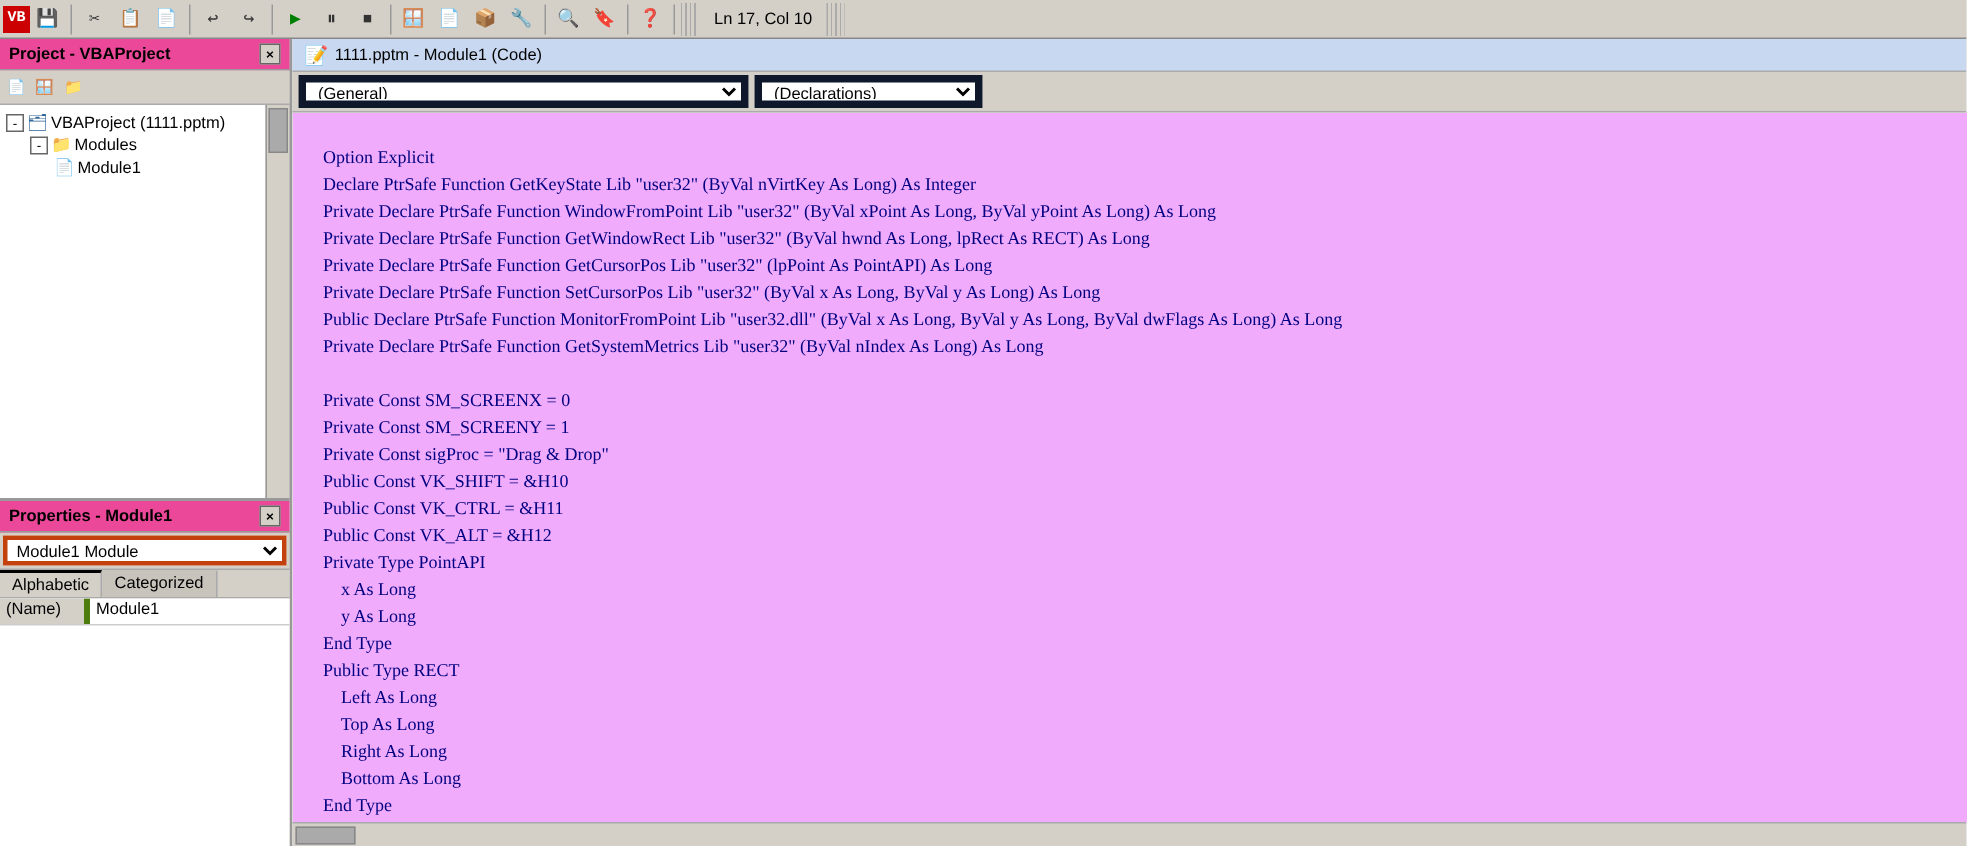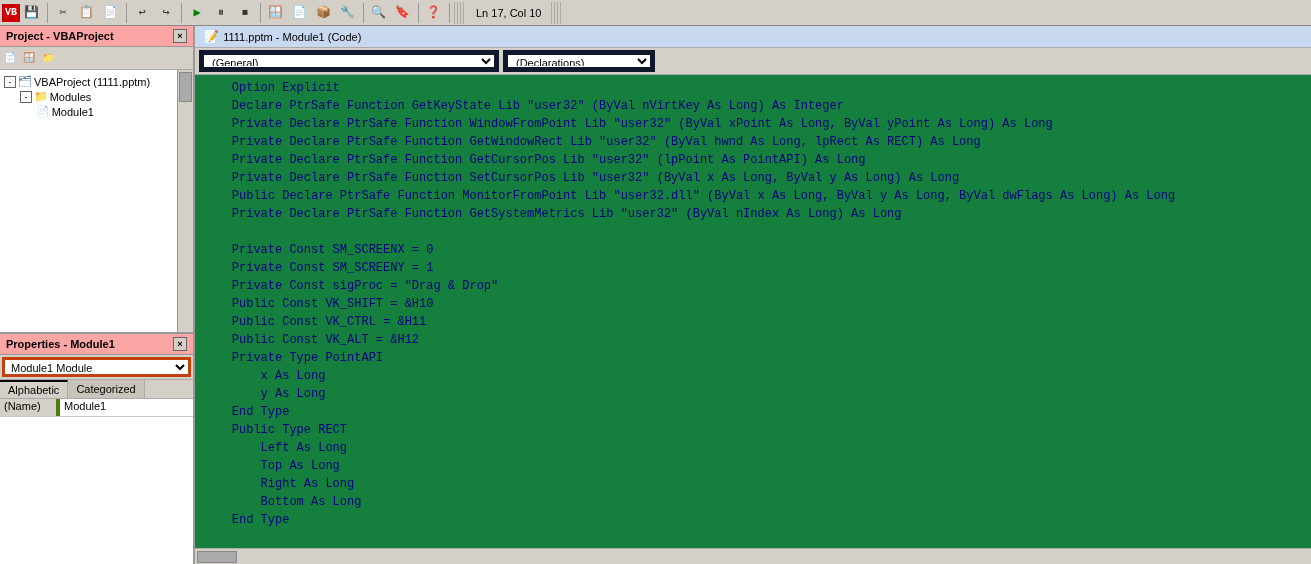--- a/index.html
+++ b/index.html
@@ -23,21 +23,21 @@
 
     
     .project-panel {
       flex: 1;
       display: flex;
       flex-direction: column;
       border-bottom: 2px solid #999;
       min-height: 0;
     }
     .panel-header {
-      background: #fca5a5;
+      background: #ec4899;
       border-bottom: 1px solid #999;
       padding: 3px 6px;
       display: flex;
       align-items: center;
       justify-content: space-between;
       font-family: Arial, sans-serif;
       font-size: 11px;
       font-weight: bold;
     }
     .panel-header-title { flex: 1; }
@@ -203,23 +203,23 @@
       background: #fff;
       padding: 1px 4px;
     }
     .code-select-left { width: 300px; }
     .code-select-right { width: 152px; }
 
     
     .code-area {
       flex: 1;
       overflow: auto;
-      background: #15803d;
-      padding: 4px 8px;
-      font-family: Liberation Mono, monospace;
+      background: #f0abfc;
+      padding: 20px 8px;
+      font-family: Liberation Serif, serif;
       font-size: 12px;
       line-height: 1.5;
     }
     .code-line {
       white-space: pre;
       color: #000080;
     }
 
     
     .code-scrollbar {

